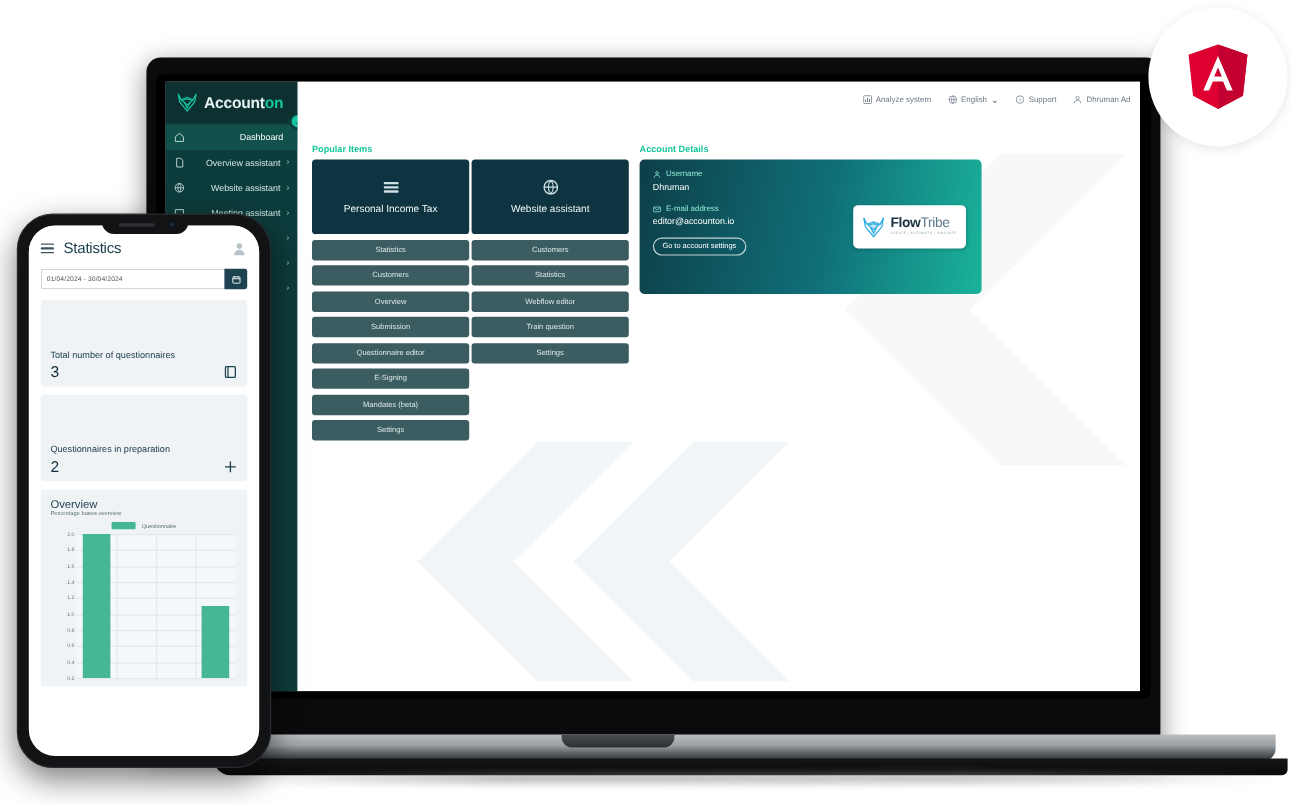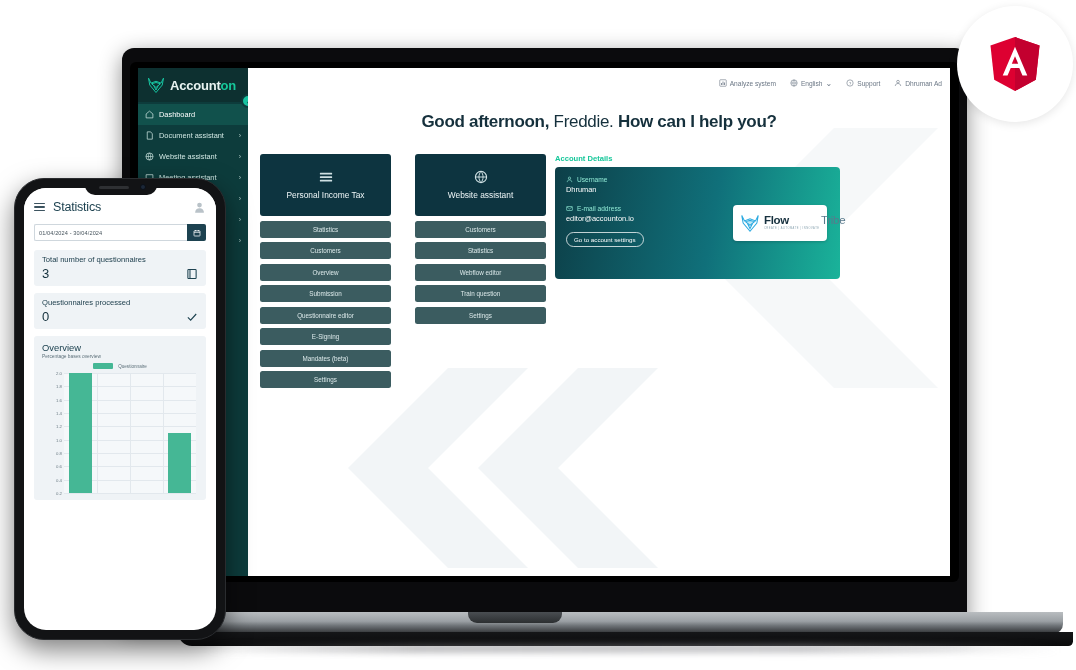--- a/index.html
+++ b/index.html
@@ -63,21 +63,21 @@
     background:#0d3030;
   }
   .logo-mark{ width:20px;height:20px;flex:0 0 20px; }
   .logo-text{ font-size:13px; font-weight:700; letter-spacing:-.2px; white-space:nowrap; }
   .logo-text .t2{ color:#16c79a; }
   .collapse-btn{
     position:absolute; right:-7px; top:26px; width:14px;height:14px;border-radius:50%;
     background:#17c3a0; color:#0b3b37; font-size:8px; line-height:14px; text-align:center;
     border:2px solid #0d3c3c;
   }
-  .nav{ padding-top:2px; }
+  .nav{ padding-top:2px;text-align:right; }
   .nav-item{
     display:flex; align-items:center; gap:5px;
     height:21px; padding:0 7px; font-size:7.4px; color:#cfe6e2; white-space:nowrap;
   }
   .nav-item.active{ background:#11514c; color:#fff; }
   .nav-ico{ width:9px;height:9px;flex:0 0 9px; display:block; }
   .nav-label{ flex:1; overflow:hidden; }
   .nav-chev{ font-size:7px; opacity:.8; }
 
   .content{ flex:1; position:relative; background:#fff; overflow:hidden; }
@@ -98,21 +98,21 @@
     position:relative; text-align:center; margin-top:14px;
     font-size:17px; color:#15303c; font-weight:700; letter-spacing:-.3px;
   }
   .greeting .g1{ font-weight:700; }
   .greeting .g2{ font-weight:400; }
 
   .board{ position:relative; display:flex; gap:9px; padding:22px 12px 0 12px; }
   .col-group{ flex:0 0 auto; }
   .sect-title{ font-size:7.6px; font-weight:700; color:#16c79a; margin-bottom:4px; }
 
-  .cards{ display:flex; gap:24px; }
+  .cards{ display:flex; gap:2px; }
   .card-col{ width:131px; display:flex; flex-direction:column; gap:4.5px; }
   .card-head{
     height:62px; background:#0d3440; border-radius:3px;
     display:flex; flex-direction:column; align-items:center; justify-content:center; gap:6px;
     color:#eef6f7;
   }
   .card-head .ch-ico{ width:14px;height:14px; }
   .card-head .ch-label{ font-size:8.4px; }
   .pill{
     height:17px; background:#3b5c60; border-radius:2.5px;
@@ -134,21 +134,21 @@
     border-radius:9px; padding:3px 7px; font-size:6.2px; color:#fff;
   }
   .ft-logo{
     position:absolute; right:13px; top:38px; width:94px; height:36px;
     background:#fff; border-radius:4px; display:flex; align-items:center; gap:3px;
     padding:0 6px; box-shadow:0 1px 3px rgba(0,0,0,.18);
   }
   .ft-mark{ width:22px;height:22px; flex:0 0 22px; }
   .ft-txt{ line-height:1; }
   .ft-name{ font-size:11.5px; color:#17313f; font-weight:700; letter-spacing:-.3px; }
-  .ft-name .l2{ color:#5a7a8c; font-weight:400;padding-left:32px; }
+  .ft-name .l2{ color:#5a7a8c; font-weight:400; }
   .ft-tag{ font-size:2.6px; color:#8aa3b0; letter-spacing:.5px; margin-top:1px; }
 
   
   .phone-outer{
     position:absolute; left:14px; top:178px; width:212px; height:462px;
     background:#121315; border-radius:30px;
     box-shadow:0 10px 26px rgba(0,0,0,.5);
     border:1px solid #2a2c2f;
   }
   .phone-screen{
@@ -180,21 +180,21 @@
   }
   .datebtn{
     width:19px; background:#1d4250; border-radius:0 2px 2px 0;
     display:flex; align-items:center; justify-content:center;
   }
   .datebtn svg{ width:8px;height:8px; }
 
   .stat{
     background:#eff3f6; border-radius:3px; padding:5px 8px 6px 8px; margin-bottom:7px;
   }
-  .stat-lbl{ font-size:7.6px; color:#20414f; margin-bottom:3px; }
+  .stat-lbl{ font-size:7.6px; color:#20414f; margin-bottom:3px;margin-top:36px; }
   .stat-row{ display:flex; align-items:center; justify-content:space-between; }
   .stat-num{ font-size:13px; color:#13303c; font-weight:400; line-height:1; }
   .stat-ico{ width:12px;height:12px; color:#1d4250; }
 
   .ovcard{ background:#eff3f6; border-radius:3px; padding:6px 8px 0 8px; height:164px; overflow:hidden; }
   .ov-title{ font-size:9.4px; color:#1d4250; }
   .ov-sub{ font-size:4.8px; color:#5d707a; margin-top:1px; }
   .ov-legend{ display:flex; align-items:center; justify-content:center; gap:5px; margin:4px 0 2px 0; }
   .ov-swatch{ width:20px;height:6px; background:#45b795; border-radius:1px; }
   .ov-legend-label{ font-size:4.6px; color:#5d707a; }
@@ -244,21 +244,21 @@
             <svg class="nav-ico" viewBox="0 0 16 16">
                 <path d="M2 7 L8 2 L14 7 V14 H2 Z" fill="none" stroke="#cfe6e2" stroke-width="1.3"></path>
               </svg>
             <span class="nav-label">Dashboard</span>
             <span class="nav-chev"></span>
           </div>
           <div class="nav-item">
             <svg class="nav-ico" viewBox="0 0 16 16">
                 <path d="M4 1.5 H10 L13 5 V14.5 H4 Z" fill="none" stroke="#cfe6e2" stroke-width="1.3"></path>
               </svg>
-            <span class="nav-label">Document assistant</span>
+            <span class="nav-label">Overview assistant</span>
             <span class="nav-chev">›</span>
           </div>
           <div class="nav-item">
             <svg class="nav-ico" viewBox="0 0 16 16">
                 <circle cx="8" cy="8" r="6.3" fill="none" stroke="#cfe6e2" stroke-width="1.3"></circle>
                 <path d="M1.7 8 H14.3 M8 1.7 C5 5 5 11 8 14.3 C11 11 11 5 8 1.7" fill="none" stroke="#cfe6e2" stroke-width="1.1"></path>
               </svg>
             <span class="nav-label">Website assistant</span>
             <span class="nav-chev">›</span>
           </div>
@@ -329,29 +329,25 @@
           </div>
           <div class="tb-item">
             <svg class="tb-ico" viewBox="0 0 16 16">
                 <circle cx="8" cy="5.3" r="2.7" fill="none" stroke="#6b7785" stroke-width="1.2"></circle>
                 <path d="M2.6 14 C2.6 10.6 5 9 8 9 C11 9 13.4 10.6 13.4 14" fill="none" stroke="#6b7785" stroke-width="1.2"></path>
               </svg>
             <span>Dhruman Ad</span>
           </div>
         </div>
 
-        <div class="greeting">
-          <span class="g1">Good afternoon,</span>
-          <span class="g2">Freddie.</span>
-          <span class="g1">How can I help you?</span>
-        </div>
 
         <div class="board">
 
           <div class="col-group">
+            <div class="sect-title">Popular Items</div>
             <div class="cards">
 
               <div class="card-col">
                 <div class="card-head">
                   <svg class="ch-ico" viewBox="0 0 16 16">
                       <g fill="#cfe0e3">
                         <rect x="1" y="3" width="14" height="2.2" rx=".6"></rect>
                         <rect x="1" y="7" width="14" height="2.2" rx=".6"></rect>
                         <rect x="1" y="11" width="14" height="2.2" rx=".6"></rect>
                       </g>
@@ -467,31 +463,31 @@
         <div class="stat-lbl">Total number of questionnaires</div>
         <div class="stat-row">
           <div class="stat-num">3</div>
           <svg class="stat-ico" viewBox="0 0 16 16">
               <rect x="2.5" y="2" width="11" height="12" rx="1" fill="none" stroke="#1d4250" stroke-width="1.4"></rect>
               <path d="M5.3 2 V14" stroke="#1d4250" stroke-width="1.4"></path>
             </svg>
         </div>
       </div>
 
-
-
       <div class="stat">
-        <div class="stat-lbl">Questionnaires processed</div>
+        <div class="stat-lbl">Questionnaires in preparation</div>
         <div class="stat-row">
-          <div class="stat-num">0</div>
+          <div class="stat-num">2</div>
           <svg class="stat-ico" viewBox="0 0 16 16">
-              <path d="M2.5 8.6 L6.2 12.2 L13.6 4" fill="none" stroke="#1d4250" stroke-width="1.5"></path>
+              <path d="M8 2 V14 M2 8 H14" stroke="#1d4250" stroke-width="1.5"></path>
             </svg>
         </div>
       </div>
+
+
 
       <div class="ovcard">
         <div class="ov-title">Overview</div>
         <div class="ov-sub">Percentage bases overview</div>
         <div class="ov-legend">
           <div class="ov-swatch"></div>
           <div class="ov-legend-label">Questionnaire</div>
         </div>
         <div class="chart">
           <div class="yticks">

